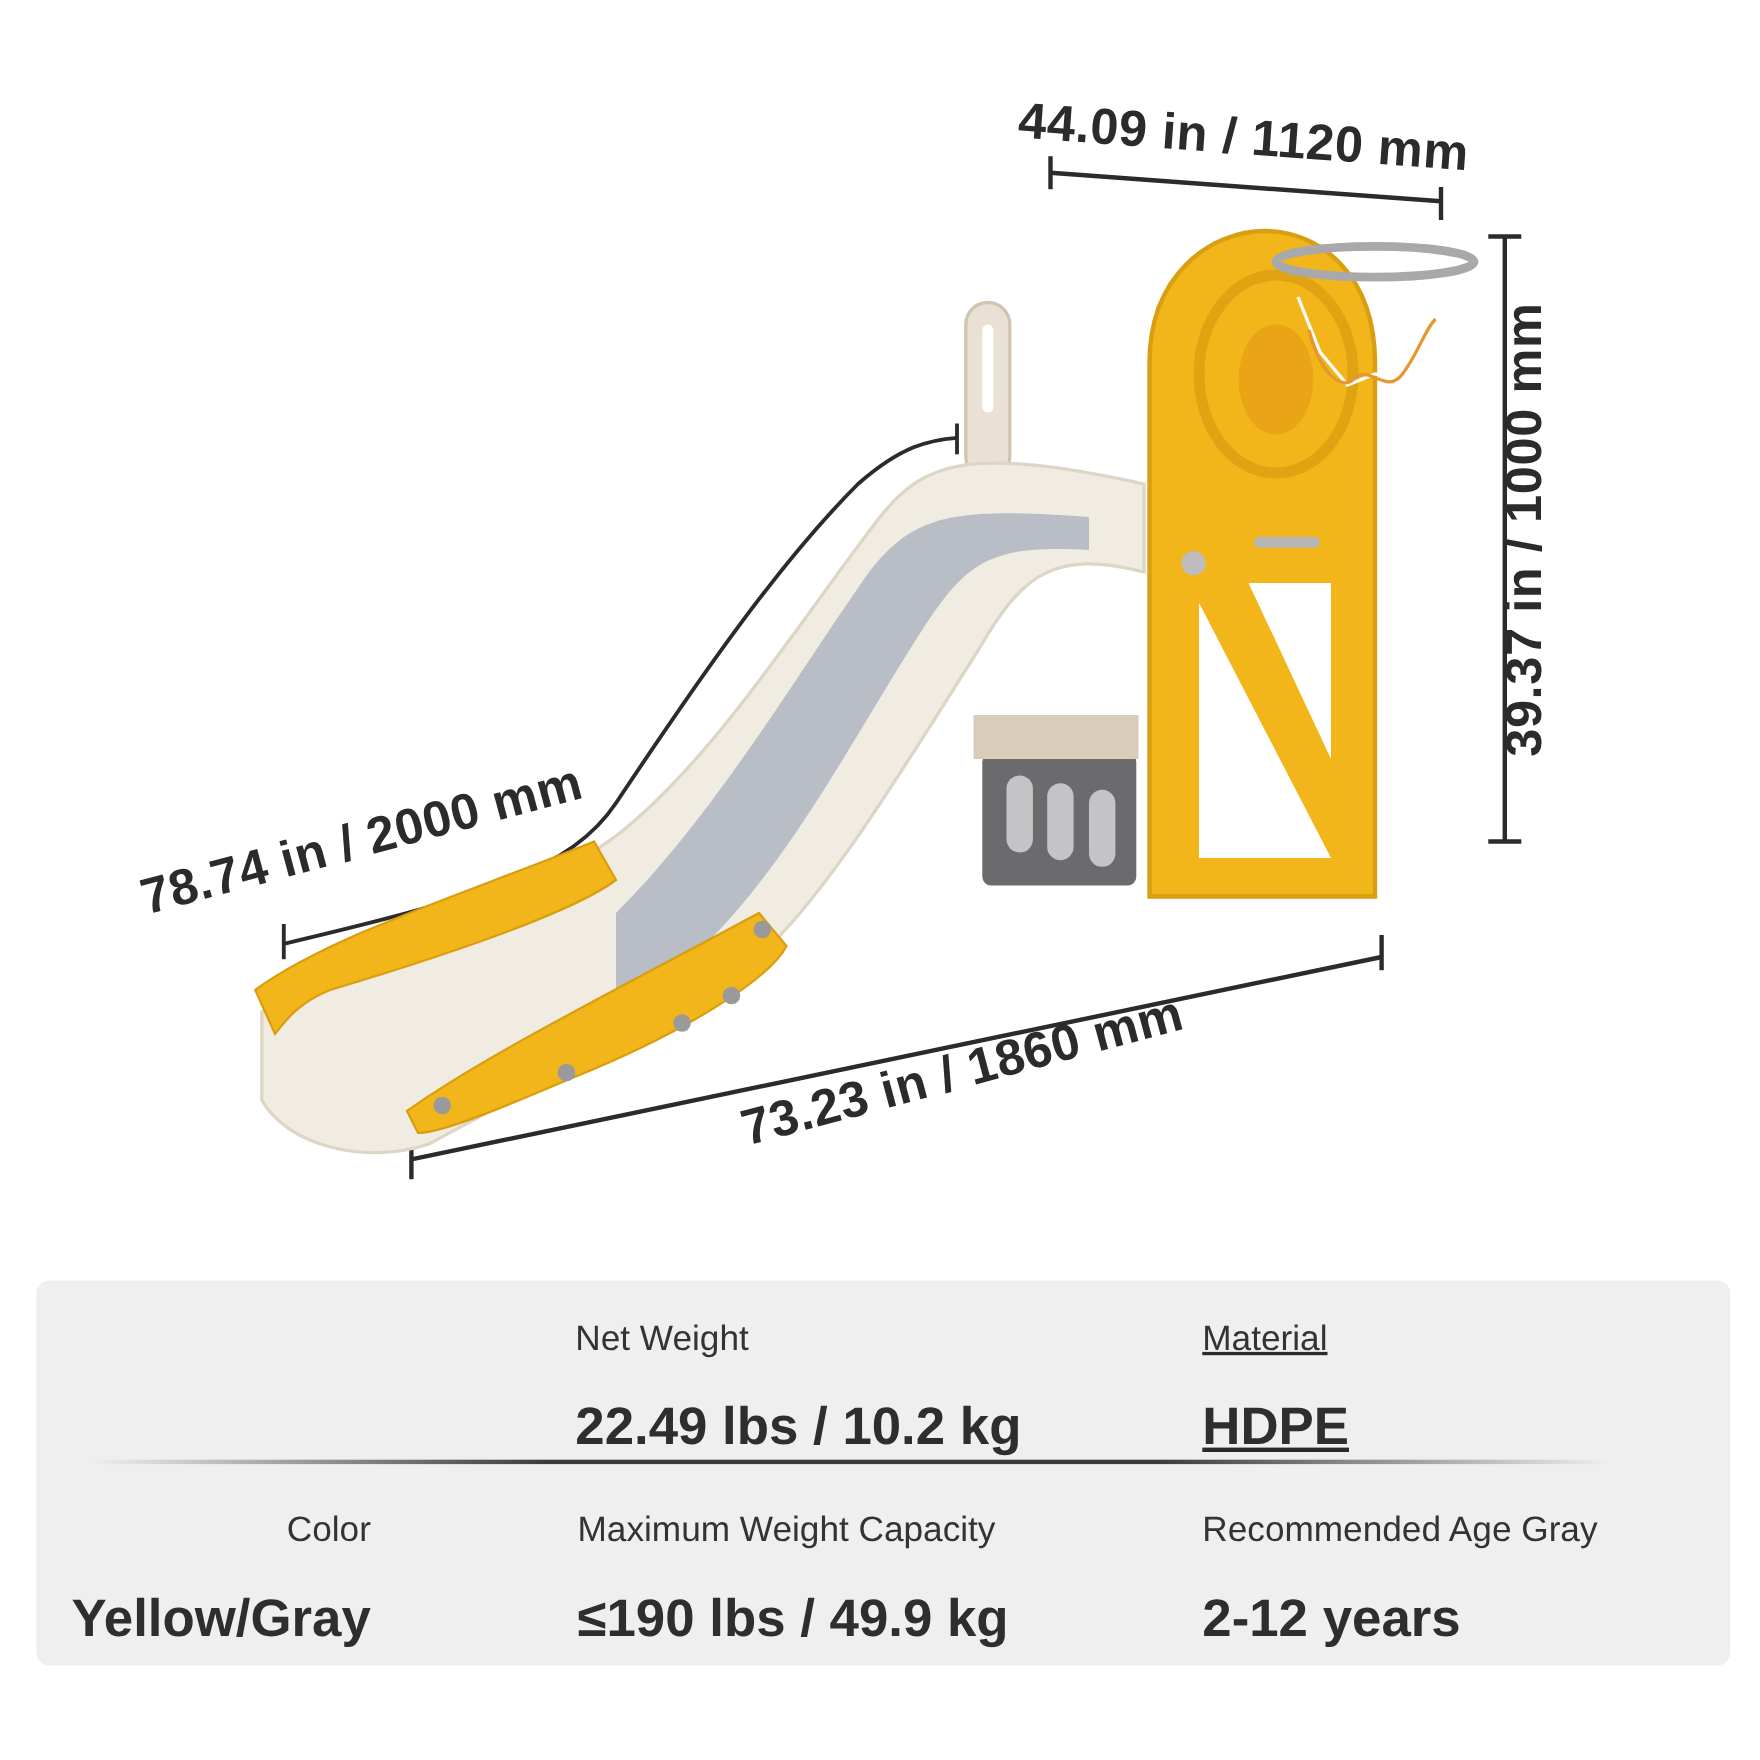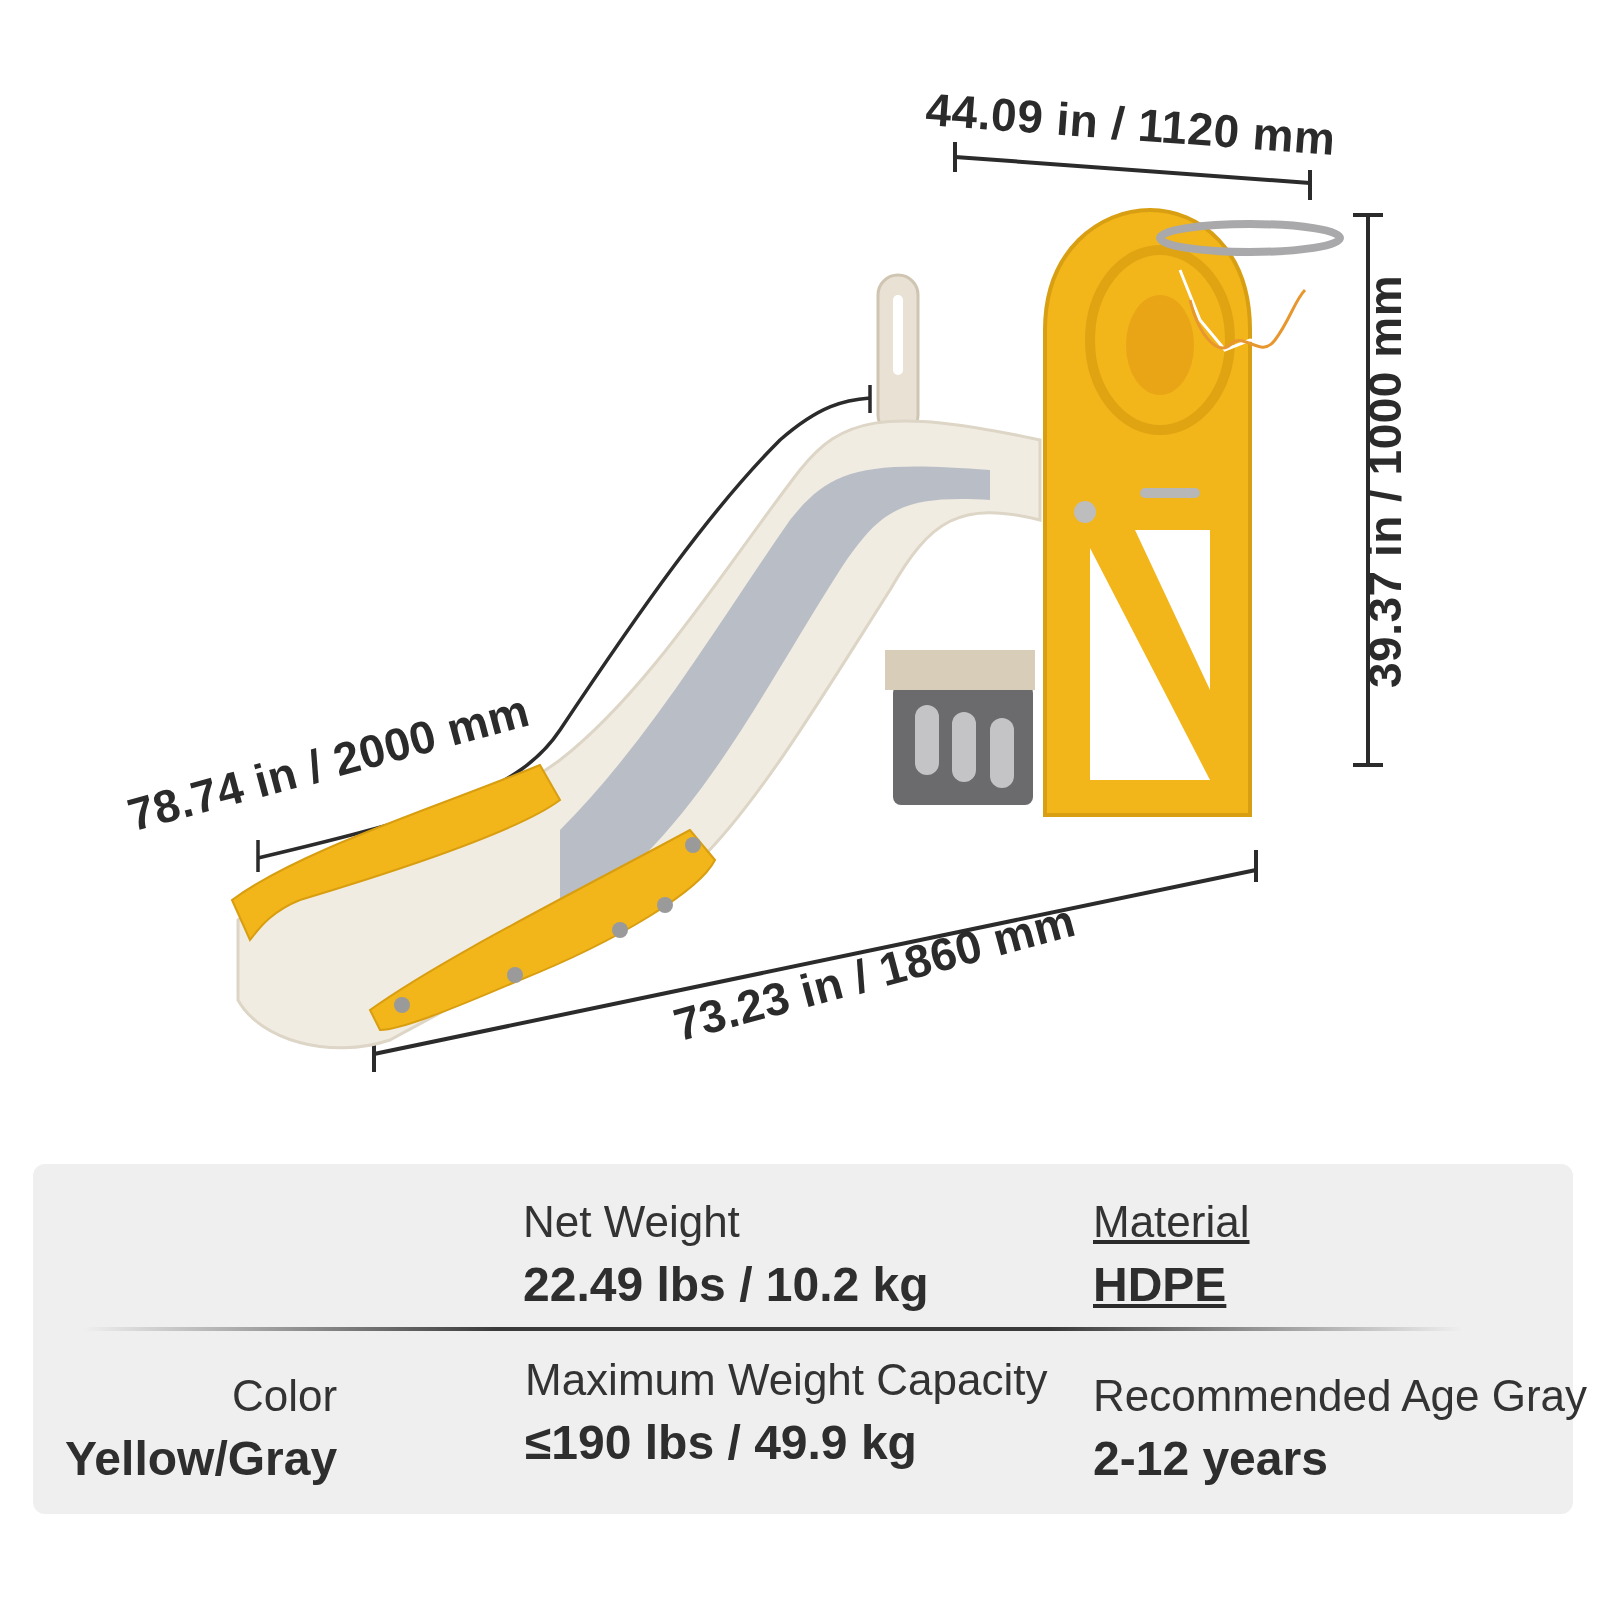--- a/index.html
+++ b/index.html
@@ -10,26 +10,26 @@
   .dim-label { position: absolute; font-weight: 700; font-size: 46px; color: #2b2b2b;
                white-space: nowrap; transform-origin: left top; letter-spacing: 0.5px; }
   .dim-top { left: 928px; top: 82px; transform: rotate(4.2deg); }
   .dim-right { left: 1358px; top: 688px; transform: rotate(-90deg); }
   .dim-slide { left: 122px; top: 790px; transform: rotate(-15deg); }
   .dim-bottom { left: 668px; top: 1000px; transform: rotate(-15deg); }
 
   .spec-panel { position: absolute; left: 33px; top: 1164px; width: 1540px; height: 350px;
                 background: #efefef; border-radius: 12px; }
   .spec { position: absolute; }
-  .spec-label { font-size: 44px; color: #333; line-height: 1; white-space: nowrap; }
-  .spec-value { font-size: 48px; font-weight: 700; color: #2e2e2e; line-height: 1; margin-top: 17px; white-space: nowrap; }
+  .spec-label { font-size: 32px; color: #333; line-height: 1; white-space: nowrap; }
+  .spec-value { font-size: 48px; font-weight: 700; color: #2e2e2e; line-height: 1; margin-top: 42px; white-space: nowrap; }
   .spec-net { left: 490px; top: 36px; }
   .spec-material { left: 1060px; top: 36px; text-decoration: underline; }
   .spec-color { left: 32px; top: 210px; text-align: right; }
-  .spec-capacity { left: 492px; top: 194px; }
+  .spec-capacity { left: 492px; top: 210px; }
   .spec-age { left: 1060px; top: 210px; }
   .spec-divider { position: absolute; left: 50px; top: 163px; width: 1380px; height: 4px;
                   background: linear-gradient(to right, rgba(60,60,60,0) 0%, #3a3a3a 30%, #3a3a3a 70%, rgba(60,60,60,0) 100%); }
 </style>
 </head>
 <body>
 
 <div class="product-stage">
   <svg width="1600" height="1120" viewBox="0 0 1600 1120">
 

